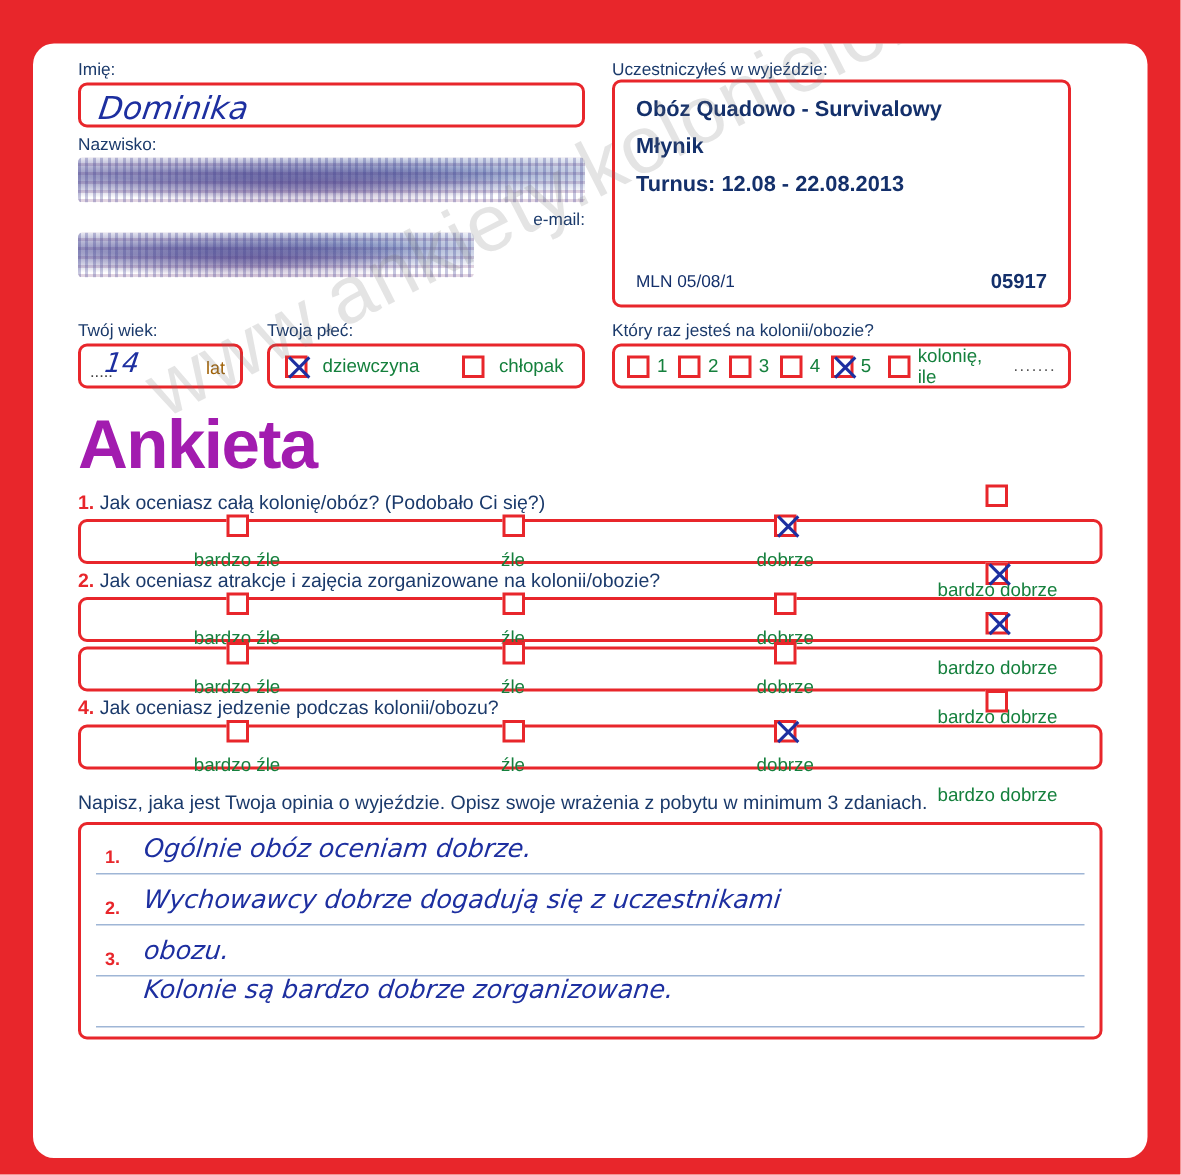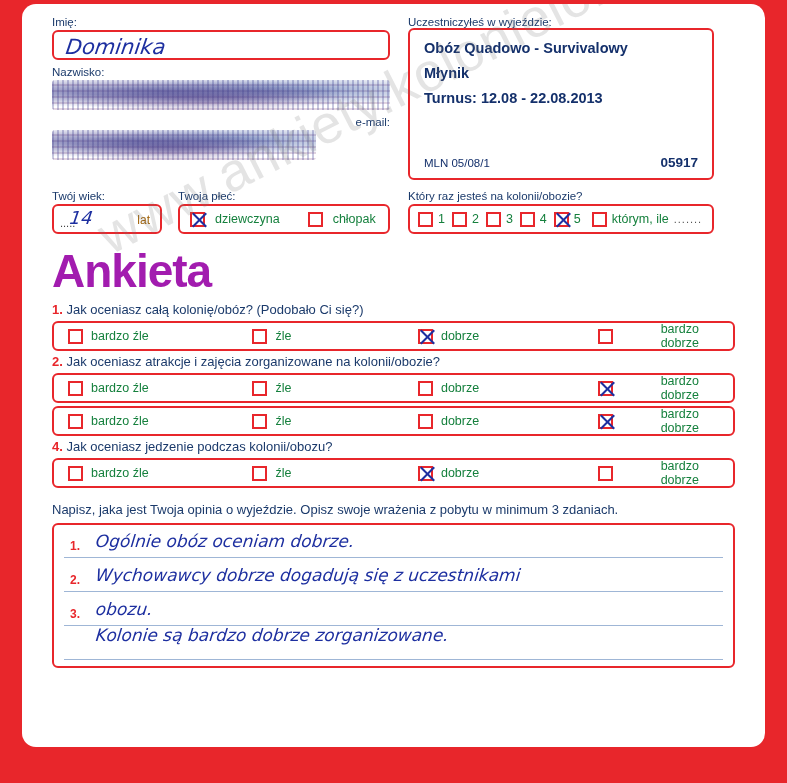--- a/index.html
+++ b/index.html
@@ -5,21 +5,21 @@
   html,body{margin:0;padding:0;}
   body{
     width:787px;height:783px;
     background:#e8262b;
     font-family:"Liberation Sans", sans-serif;
     overflow:hidden;
     position:relative;
   }
   .card{
     position:absolute;
-    left:22px;top:4px;
+    left:22px;top:29px;
     width:743px;height:743px;
     background:#ffffff;
     border-radius:14px;
     box-sizing:border-box;
     overflow:hidden;
   }
   .inner{
     position:absolute;
     left:30px;top:12px;
     width:683px;
@@ -101,21 +101,21 @@
     margin:10px 0 4px 0;letter-spacing:-1px;
   }
 
   
   .q{margin-top:3px;}
   .q-text{font-size:13px;color:#1b3a6b;margin-bottom:4px;}
   .q-num{color:#e8262b;font-weight:bold;}
   .ans-box{
     height:30px;width:100%;display:flex;align-items:center;
   }
-  .ans{display:flex;align-items:center;gap:8px;padding-left:14px;}
+  .ans{display:flex;align-items:center;gap:8px;padding-left:14px;flex-direction:column;}
   .ans:nth-child(1){width:180px;}
   .ans:nth-child(2){width:160px;}
   .ans:nth-child(3){width:175px;}
   .ans:nth-child(4){width:auto;gap:48px;}
 
   
   .op-text{font-size:13px;color:#1b3a6b;margin-top:14px;margin-bottom:6px;}
   .lines-box{
     width:100%;height:145px;position:relative;padding:0;
     overflow:hidden;
@@ -218,21 +218,21 @@
           <span class="opt">
             <span class="chk"></span>
             <span class="opt-txt">4</span>
           </span>
           <span class="opt">
             <span class="chk x"></span>
             <span class="opt-txt">5</span>
           </span>
           <span class="opt" style="margin-left:4px;">
             <span class="chk"></span>
-            <span class="opt-txt">którym, ile</span>
+            <span class="opt-txt">kolonię, ile</span>
             <span class="dots-tail">.......</span>
           </span>
         </div>
       </div>
     </div>
 
     <div class="title">Ankieta</div>
 
     <div class="q">
       <div class="q-text">

